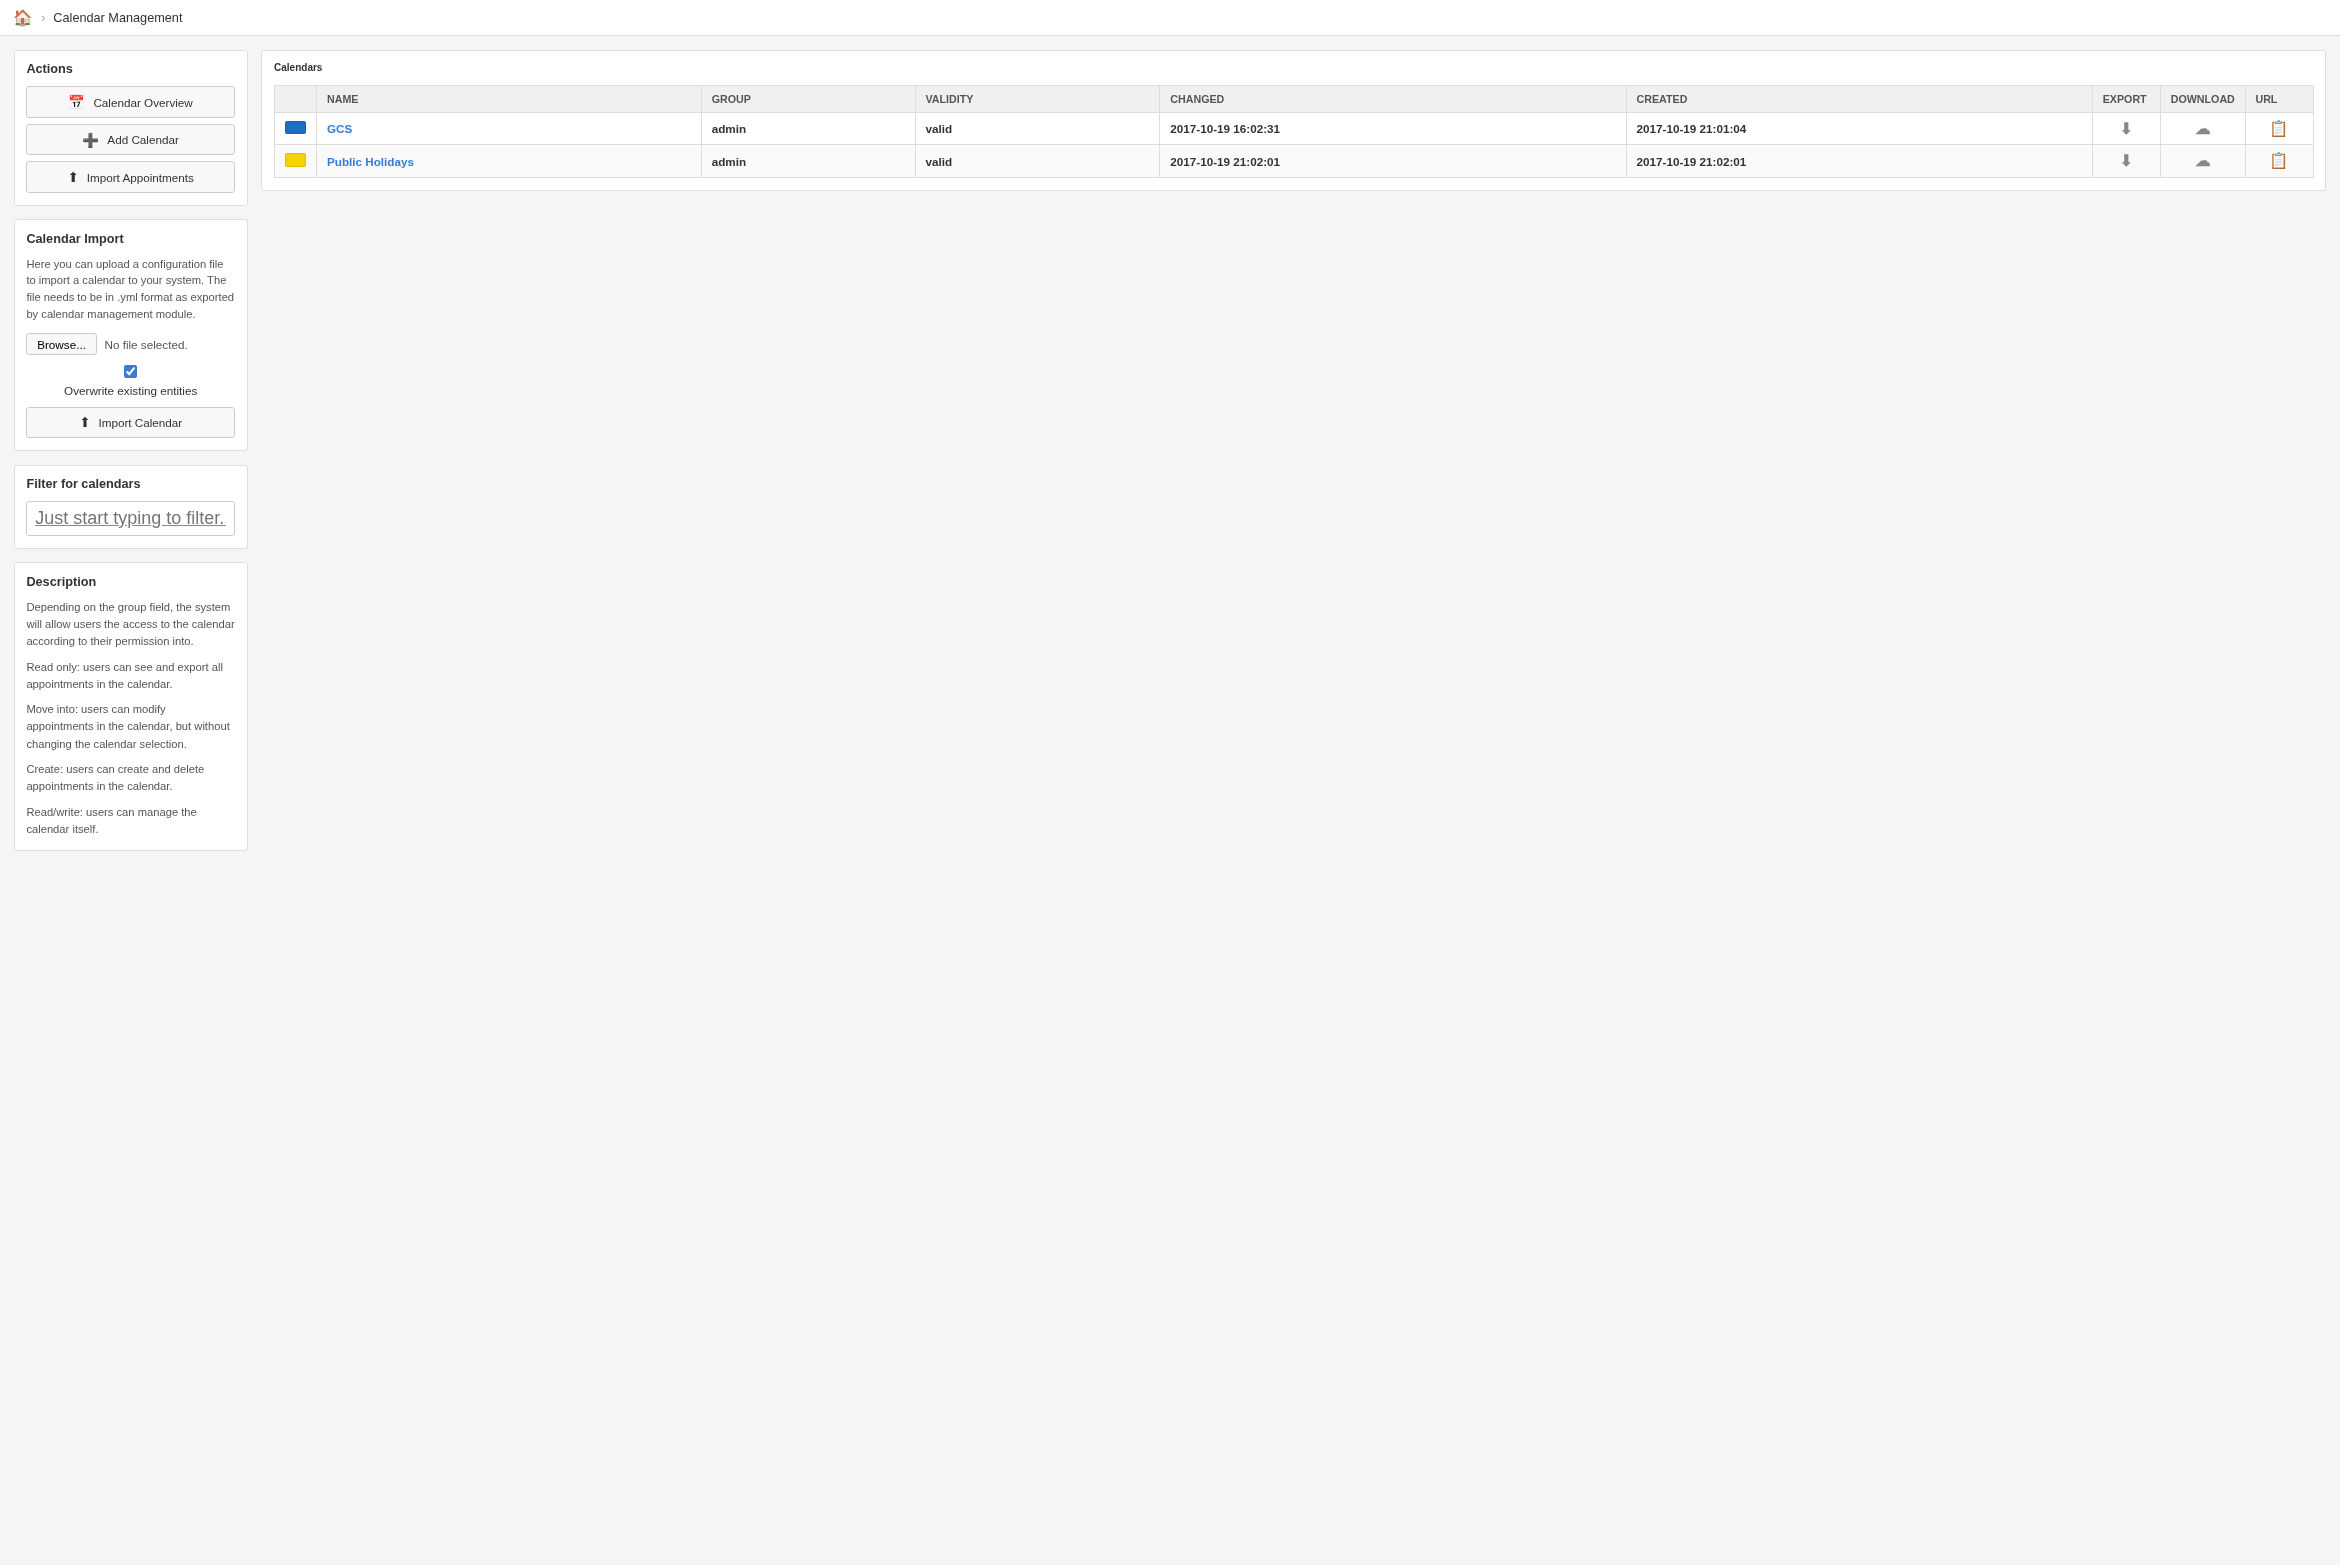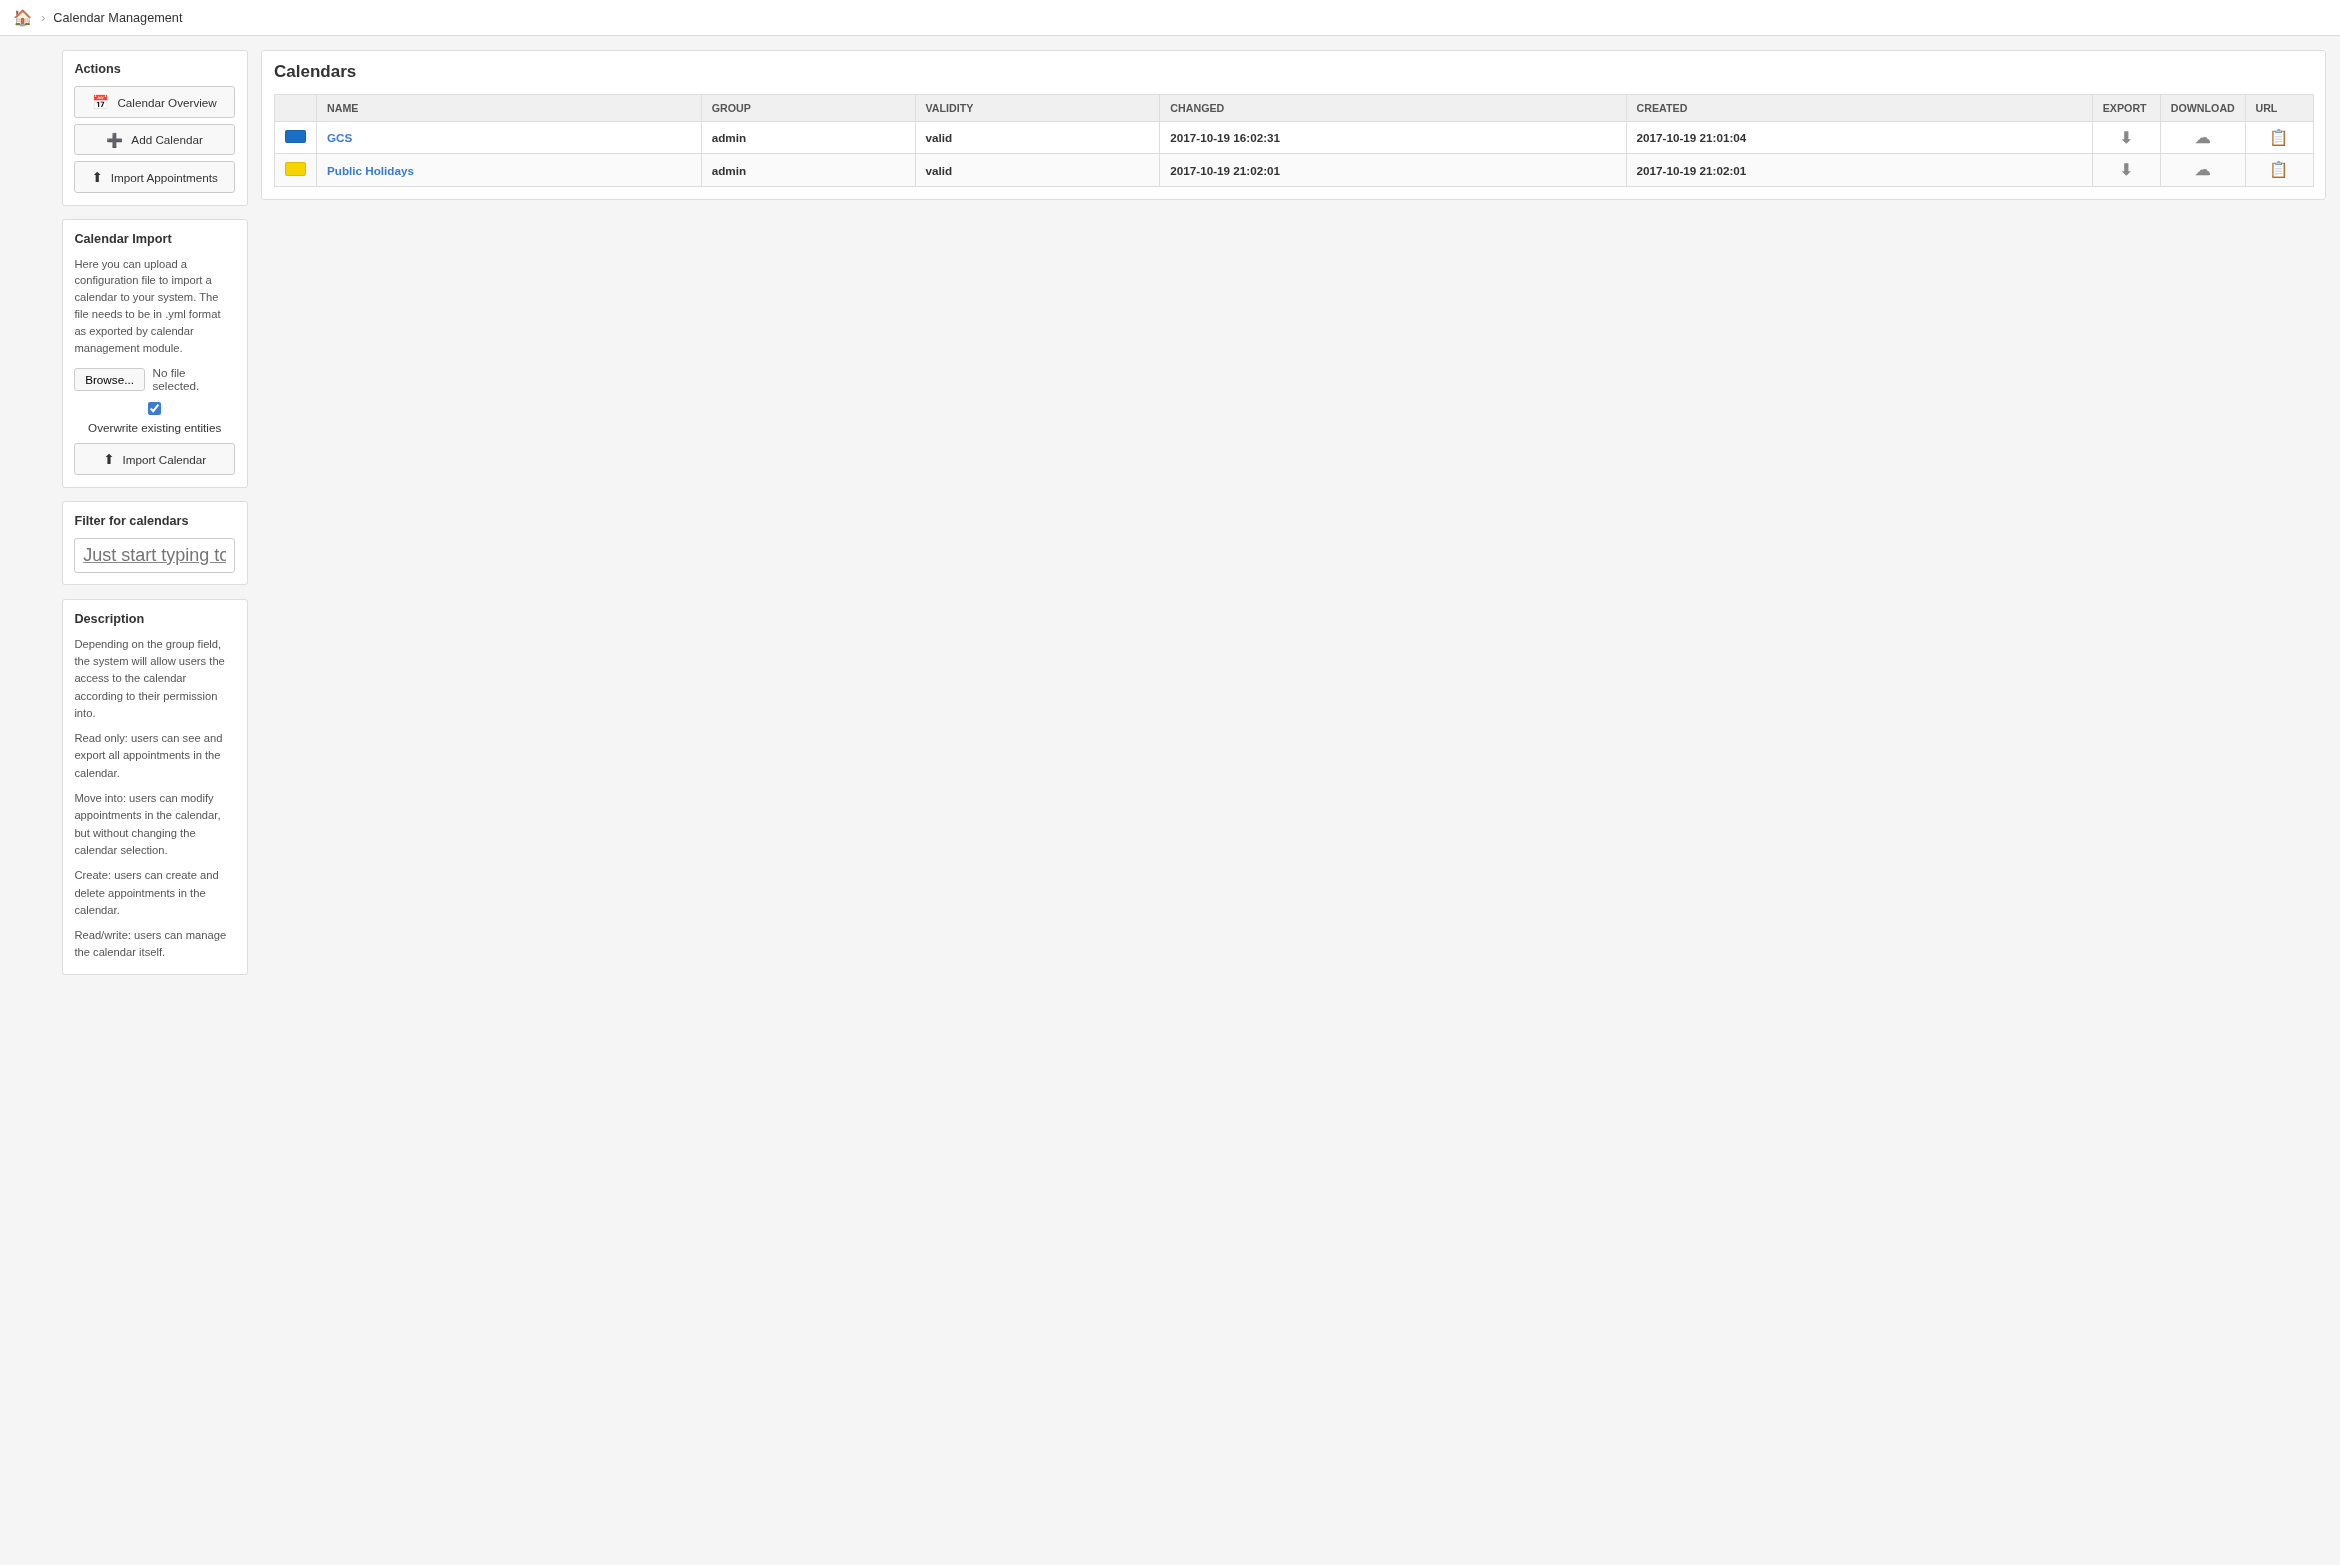--- a/index.html
+++ b/index.html
@@ -53,21 +53,20 @@
       display: flex;
       flex-direction: column;
       gap: 13.7px;
     }
 
     .sidebar-section {
       background: #fff;
       border: 1px solid #ddd;
       border-radius: 2.9px;
       padding: 11.7px;
-      margin-left: 48px;
     }
 
     .sidebar-section-title {
       font-size: 12.7px;
       font-weight: bold;
       color: #333;
       margin-bottom: 9.8px;
     }
 
     .action-button {
@@ -162,21 +161,21 @@
     
     .main-content {
       flex: 1;
       background: #fff;
       border: 1px solid #ddd;
       border-radius: 2.9px;
       padding: 11.7px;
     }
 
     .section-title {
-      font-size: 17px;
+      font-size: 10px;
       font-weight: bold;
       color: #333;
       margin-bottom: 11.7px;
     }
 
     
     .calendars-table {
       width: 100%;
       border-collapse: collapse;
       font-size: 11.7px;

